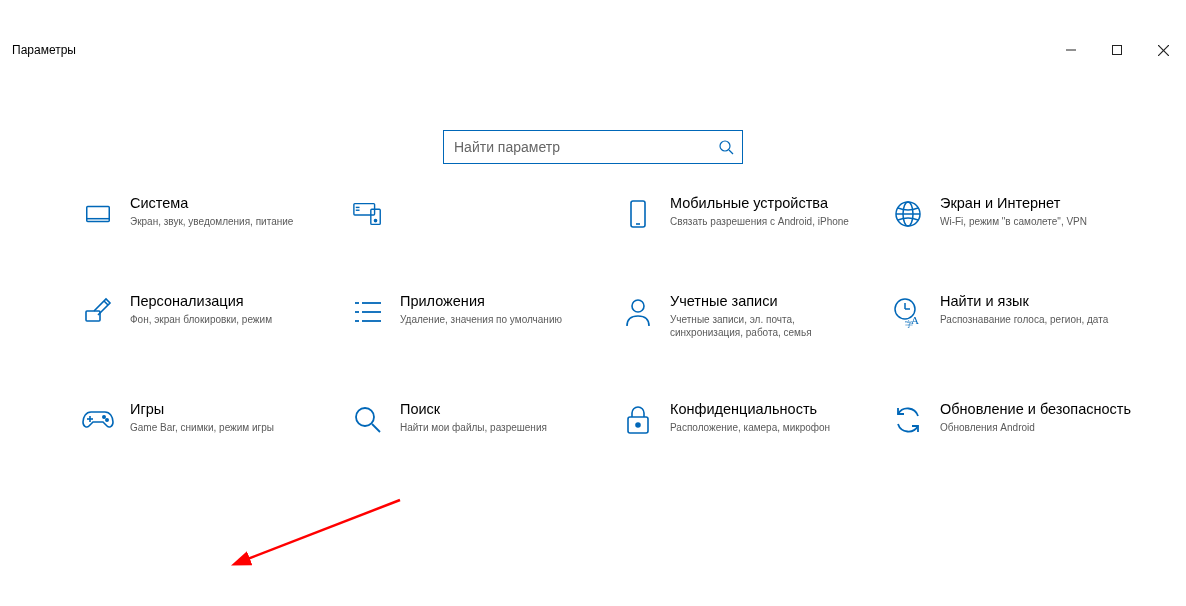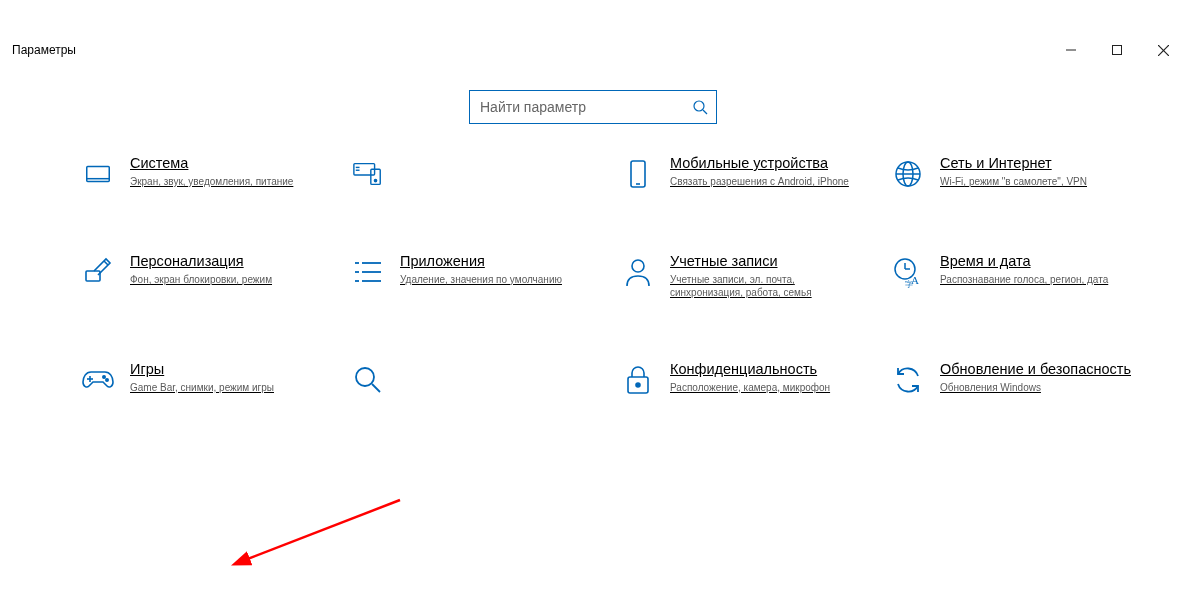--- a/index.html
+++ b/index.html
@@ -37,27 +37,28 @@
     color: #222;
   }
   .search-wrap {
     width: 100%;
     display: flex;
     justify-content: center;
     margin-top: 24px;
     margin-bottom: 30px;
   }
   .search {
-    width: 248px;
+    width: 300px;
     height: 34px;
     border: 1px solid #0067B8;
     display: flex;
     align-items: center;
     padding: 0 8px;
     box-sizing: border-box;
+    margin-top: 40px;
   }
   .search input {
     flex: 1;
     border: none;
     outline: none;
     font-size: 14px;
     color: #333;
     background: transparent;
   }
   .search input::placeholder {
@@ -68,21 +69,20 @@
     display: flex;
     align-items: center;
   }
   .grid {
     display: grid;
     grid-template-columns: repeat(4, 260px);
     column-gap: 10px;
     row-gap: 60px;
     padding-left: 80px;
     padding-right: 60px;
-    text-decoration: underline;
   }
   .tile {
     display: flex;
     align-items: flex-start;
   }
   .tile-icon {
     width: 36px;
     height: 36px;
     flex: 0 0 36px;
     color: #0067B8;
@@ -200,21 +200,21 @@
     <div class="tile-icon">
       <svg width="32" height="32" viewBox="0 0 32 32" stroke-width="1.5">
           <circle cx="16" cy="16" r="12"></circle>
           <ellipse cx="16" cy="16" rx="5" ry="12"></ellipse>
           <line x1="4" y1="16" x2="28" y2="16"></line>
           <path d="M6 10 Q16 14 26 10"></path>
           <path d="M6 22 Q16 18 26 22"></path>
         </svg>
     </div>
     <div class="tile-text">
-      <div class="tile-title">Сеть и Интернет</div>
+      <div class="tile-title">Экран и Интернет</div>
       <div class="tile-desc">Wi-Fi, режим "в самолете", VPN</div>
     </div>
   </div>
 
   <div class="tile">
     <div class="tile-icon">
       <svg width="32" height="30" viewBox="0 0 32 30" stroke-width="1.6">
           <rect x="4" y="14" width="14" height="10" rx="1"></rect>
           <path d="M12 14 L24 2 L28 6 L16 18"></path>
           <line x1="22" y1="4" x2="26" y2="8"></line>
@@ -260,21 +260,21 @@
     <div class="tile-icon">
       <svg width="32" height="32" viewBox="0 0 32 32" stroke-width="1.5">
           <circle cx="13" cy="13" r="10"></circle>
           <line x1="13" y1="13" x2="13" y2="7"></line>
           <line x1="13" y1="13" x2="18" y2="13"></line>
           <text x="19" y="28" font-size="11" fill="#0067B8" stroke="none" font-family="Segoe UI">A</text>
           <text x="13" y="31" font-size="8" fill="#0067B8" stroke="none" font-family="Segoe UI">字</text>
         </svg>
     </div>
     <div class="tile-text">
-      <div class="tile-title">Время и дата</div>
+      <div class="tile-title">Найти и язык</div>
       <div class="tile-desc">Распознавание голоса, регион, дата</div>
     </div>
   </div>
 
   <div class="tile">
     <div class="tile-icon">
       <svg width="34" height="24" viewBox="0 0 34 24" stroke-width="1.6">
           <path d="M10 4 H24 C29 4 32 9 32 14 C32 19 28 20 26 18 L22 14 H12 L8 18 C6 20 2 19 2 14 C2 9 5 4 10 4 Z"></path>
           <circle cx="23" cy="9" r="1.2" fill="#0067B8"></circle>
           <circle cx="26" cy="12" r="1.2" fill="#0067B8"></circle>
@@ -289,20 +289,24 @@
   </div>
 
 
   <div class="tile">
     <div class="tile-icon">
       <svg width="30" height="30" viewBox="0 0 30 30" stroke-width="1.8">
           <circle cx="12" cy="12" r="9"></circle>
           <line x1="19" y1="19" x2="27" y2="27"></line>
         </svg>
     </div>
+    <div class="tile-text">
+      <div class="tile-title">Поиск</div>
+      <div class="tile-desc">Найти мои файлы, разрешения</div>
+    </div>
   </div>
 
   <div class="tile">
     <div class="tile-icon">
       <svg width="28" height="32" viewBox="0 0 28 32" stroke-width="1.6">
           <rect x="4" y="13" width="20" height="16" rx="2"></rect>
           <path d="M8 13 V9 a6 6 0 0 1 12 0 V13"></path>
           <circle cx="14" cy="21" r="2" fill="#0067B8"></circle>
         </svg>
     </div>
@@ -316,21 +320,21 @@
     <div class="tile-icon">
       <svg width="32" height="32" viewBox="0 0 32 32" stroke-width="1.8">
           <path d="M26 12 A11 11 0 0 0 6 10"></path>
           <polyline points="6,4 6,10 12,10"></polyline>
           <path d="M6 20 A11 11 0 0 0 26 22"></path>
           <polyline points="26,28 26,22 20,22"></polyline>
         </svg>
     </div>
     <div class="tile-text">
       <div class="tile-title">Обновление и безопасность</div>
-      <div class="tile-desc">Обновления Windows</div>
+      <div class="tile-desc">Обновления Android</div>
     </div>
   </div>
 
 </div>
 
 <svg class="arrow" style="left:230px; top:490px;" width="180" height="90">
   <defs>
     <marker id="ah" markerWidth="10" markerHeight="10" refX="2" refY="3" orient="auto">
       <path d="M0,0 L0,6 L8,3 z" fill="#ff0000"></path>
     </marker>

